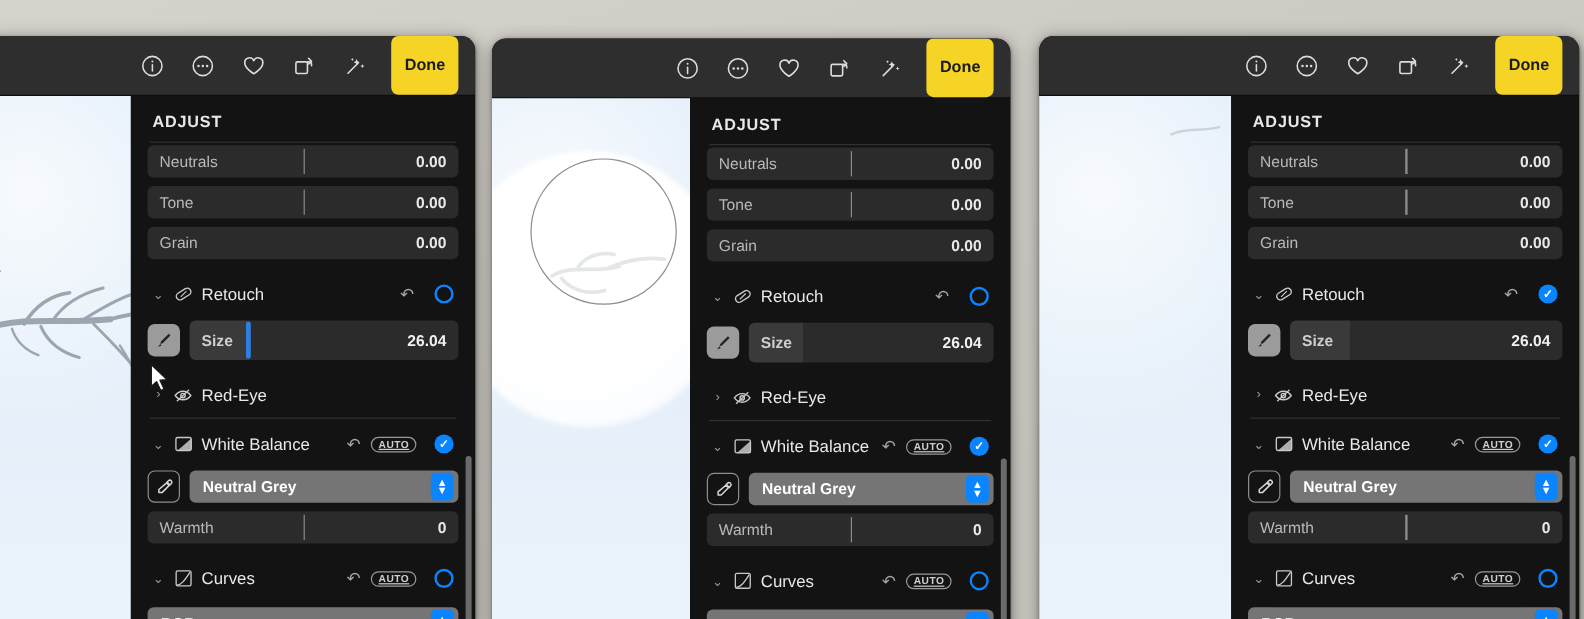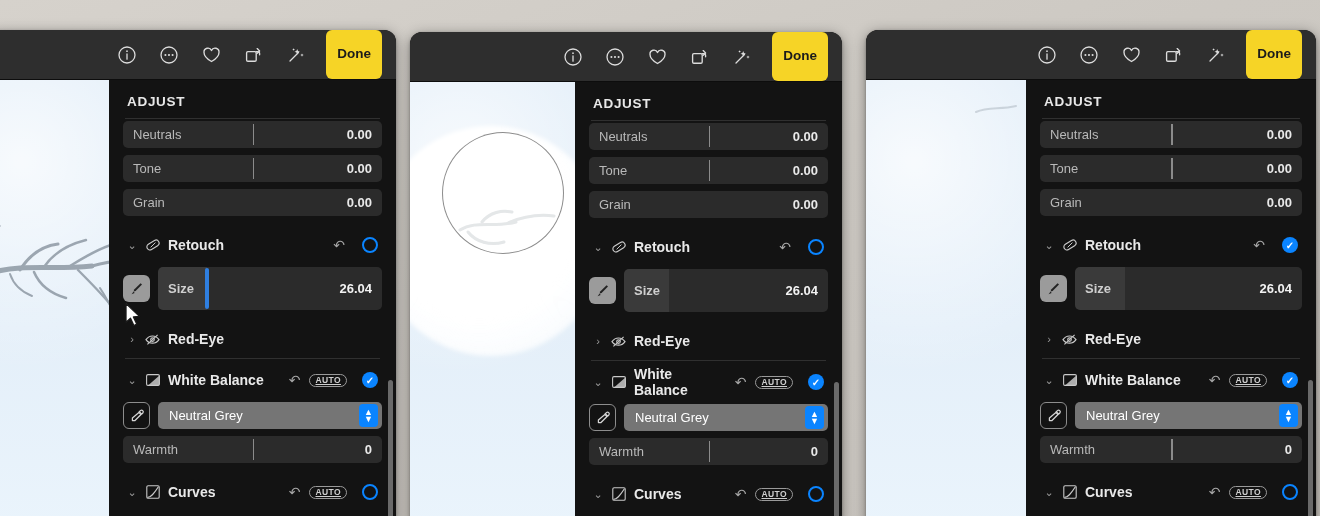--- a/index.html
+++ b/index.html
@@ -98,21 +98,21 @@
     background:#8b8b8b;
   }
   .srow.clipped{ margin-top:0; }
 
   .sect-head{
     display:flex; align-items:center; gap:7px;
     padding:0 4px; height:30px; margin-top:14px;
   }
   .chev{ color:#9a9a9a; font-size:11px; width:10px; display:flex; justify-content:center; }
   .sect-icon{ width:17px;height:17px; display:flex;align-items:center;justify-content:center; color:#c9c9c9; }
-  .sect-name{ color:#e9e9e9; font-size:14px; flex:1;font-weight:bold; }
+  .sect-name{ color:#e9e9e9; font-size:14px; flex:1; }
   .revert{ color:#a6a6a6; font-size:14px; margin-right:2px; }
   .auto-badge{
     border:1.2px solid #9a9a9a; color:#cfcfcf;
     font-size:8.5px; font-weight:700; letter-spacing:.4px;
     border-radius:8px; padding:1px 5px 1.5px; line-height:1;text-decoration:underline;
   }
   .toggle-ring{
     width:16px;height:16px;border-radius:50%;
     border:2.2px solid #0a84ff; margin-left:8px;
   }
@@ -128,39 +128,39 @@
     width:27px;height:27px;border-radius:6px;
     background:#9b9b9b;
     display:flex;align-items:center;justify-content:center;
     flex:none;
   }
   .tool-btn.outline{
     background:transparent; border:1.3px solid #8d8d8d;
   }
   .tool-btn svg{ display:block; }
   .slider{
-    flex:1; height:43px; border-radius:5px;
+    flex:1; height:33px; border-radius:5px;
     background:linear-gradient(90deg,#3a3a3a 0%,#3a3a3a 22%,#2b2b2b 22%,#2b2b2b 100%);
     display:flex;align-items:center;justify-content:space-between;
     padding:0 10px; position:relative; overflow:hidden;
   }
   .slider .lbl{ color:#cfcfcf; font-size:13px; font-weight:600; }
   .slider .val{ color:#f2f2f2; font-size:13px; font-weight:600;margin-left:41px; }
   .knob{
     position:absolute; left:21%; top:1px; bottom:1px; width:4px;
     border-radius:2px; background:#2f7fe0;
   }
 
   .popup{
     flex:1; height:27px; border-radius:5px;
     background:#757575;
     display:flex;align-items:center; justify-content:space-between;
     padding:0 4px 0 11px; position:relative;
   }
-  .popup .lbl{ color:#fff; font-size:13px; font-weight:400; }
+  .popup .lbl{ color:#fff; font-size:13px; font-weight:700; }
   .popup-arrows{
     width:19px;height:23px;border-radius:4px;background:#0a84ff;
     display:flex;flex-direction:column;align-items:center;justify-content:center;
     color:#fff; line-height:.72; font-size:9px;
   }
   .popup.full{ margin-top:9px; }
 
   .scrollbar{
     position:absolute; right:3px; width:5px; border-radius:3px;
     background:#6a6a6a;

